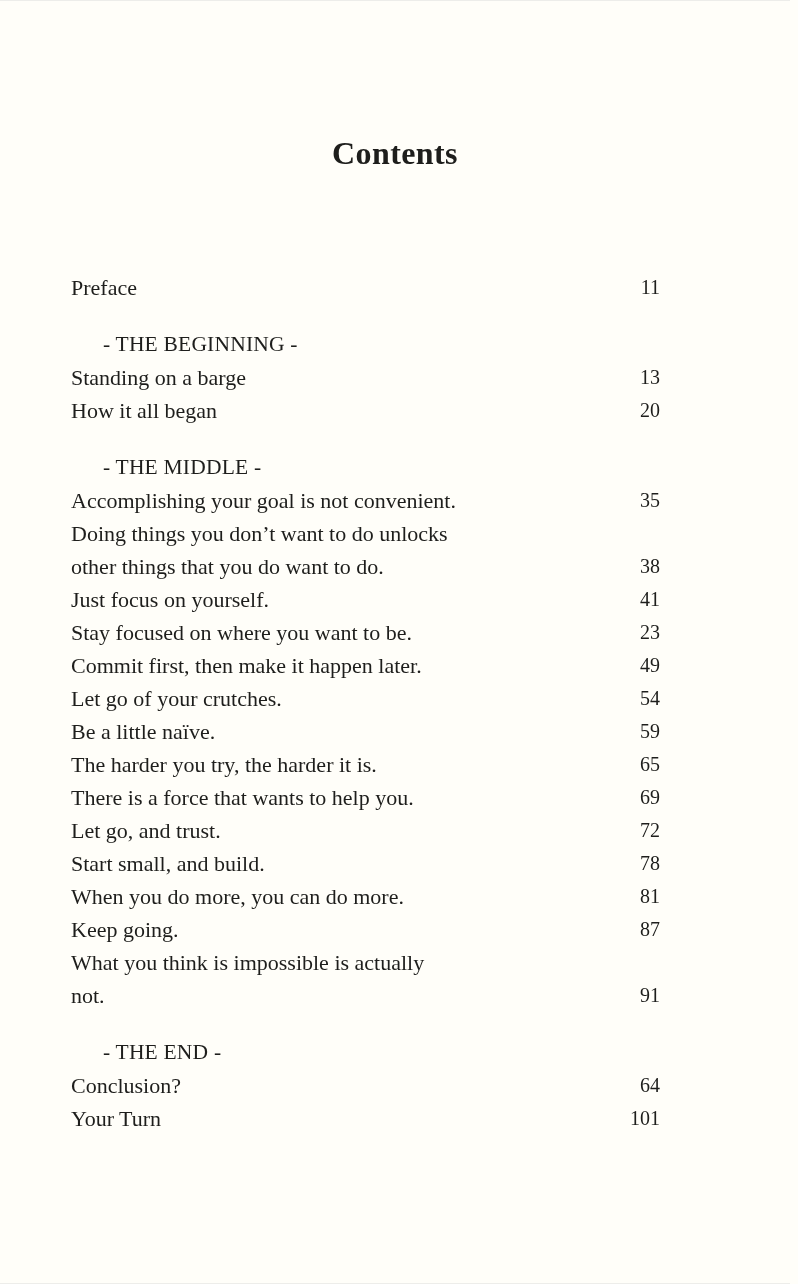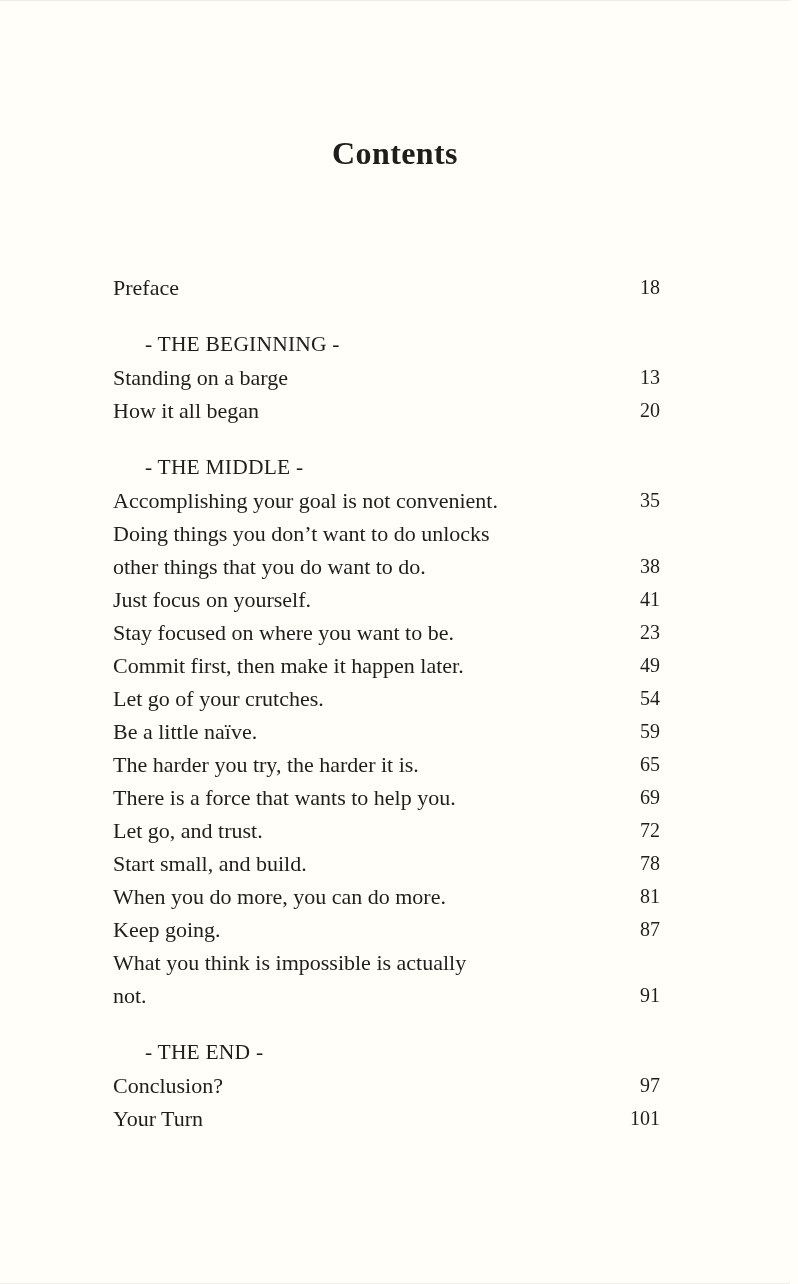--- a/index.html
+++ b/index.html
@@ -24,21 +24,21 @@
   .book-title {
     padding-top: 136px;
     line-height: 32px;
     font-size: 32px;
     font-weight: 600;
     text-align: center;
     letter-spacing: 0.4px;
   }
   .toc {
     margin-top: 102px;
-    padding-left: 113px;
+    padding-left: 71px;
     padding-right: 130px;
   }
   .toc-row {
     display: flex;
     justify-content: space-between;
     align-items: flex-end;
     font-size: 22px;
     line-height: 33px;
   }
   .toc-row .entry-lines {
@@ -66,21 +66,21 @@
 </head>
 <body>
 
 <div class="page-frame">
   <div class="book-title">Contents</div>
   <div class="toc">
       <div class="toc-row">
         <div class="entry-lines">
           <span class="entry-line">Preface</span>
         </div>
-        <div class="page-number">18</div>
+        <div class="page-number">11</div>
       </div>
       <div class="toc-spacer"></div>
       <div class="toc-section">- THE BEGINNING -</div>
       <div class="toc-row">
         <div class="entry-lines">
           <span class="entry-line">Standing on a barge</span>
         </div>
         <div class="page-number">13</div>
       </div>
       <div class="toc-row">
@@ -176,21 +176,21 @@
           <span class="entry-line">not.</span>
         </div>
         <div class="page-number">91</div>
       </div>
       <div class="toc-spacer"></div>
       <div class="toc-section">- THE END -</div>
       <div class="toc-row">
         <div class="entry-lines">
           <span class="entry-line">Conclusion?</span>
         </div>
-        <div class="page-number">97</div>
+        <div class="page-number">64</div>
       </div>
       <div class="toc-row">
         <div class="entry-lines">
           <span class="entry-line">Your Turn</span>
         </div>
         <div class="page-number">101</div>
       </div>
     </div>
 </div>
 

